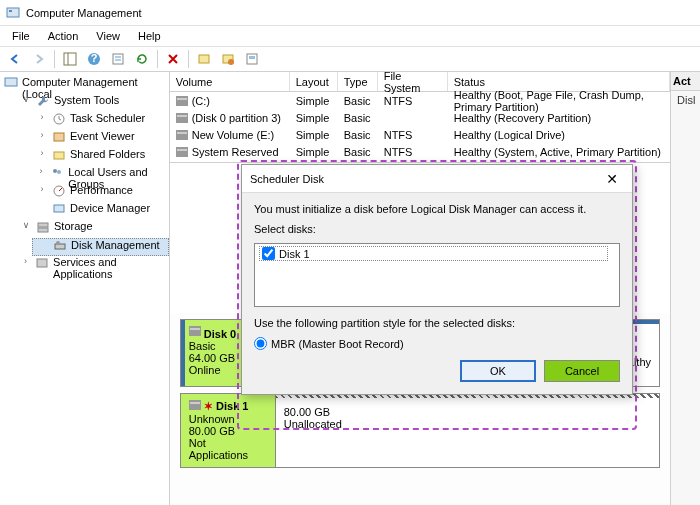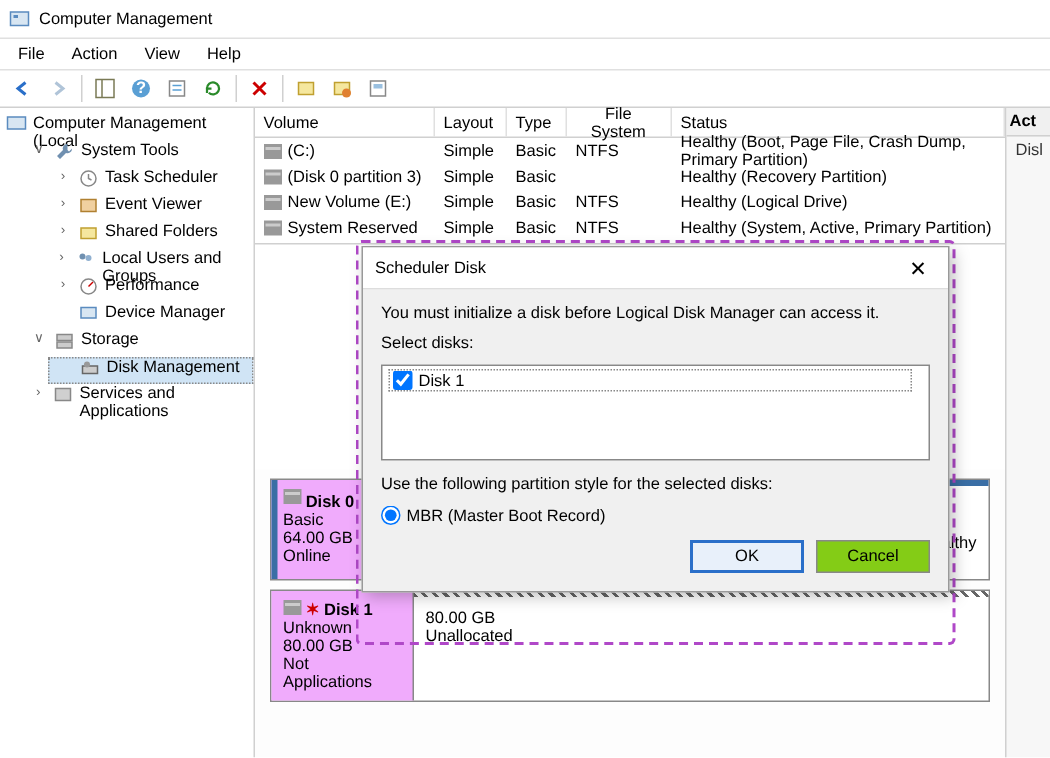--- a/index.html
+++ b/index.html
@@ -13,27 +13,27 @@
 .sep { width:1px; height:18px; background:#d0d0d0; margin:0 2px; }
 .main { display:flex; height: calc(505px - 26px - 20px - 26px); }
 .tree-pane { width: 182px; border-right: 1px solid #d0d0d0; overflow:hidden; padding-top:4px; }
 .node { display:flex; height:18px; gap:4px; padding-left:4px; }
 .node .exp { width:12px; text-align:center; color:#666; font-size:9px; }
 .node .ico { width:14px; height:14px; display:inline-flex; align-items:center; justify-content:center; }
 .children { padding-left: 16px; }
 .selected { background:#d0e4f5; border:1px dotted #888; }
 .content { flex:1; display:flex; flex-direction:column; position:relative; }
 .vol-header { display:flex; background:#fff; border-bottom:1px solid #d0d0d0; height:20px; }
-.vh-cell { border-right:1px solid #e0e0e0; padding:2px 6px; display:flex; align-items:center;text-align:center; }
+.vh-cell { border-right:1px solid #e0e0e0; padding:2px 6px; display:flex; align-items:center; }
 .vol-row { display:flex; height:17px; align-items:center; }
 .vc { padding:0 6px; display:flex; align-items:center; gap:4px; }
 .vol-list { border-bottom:1px solid #d0d0d0; padding-bottom:2px; }
 .disk-panel { flex:1; overflow:auto; background:#fdfdfd; padding:0; }
 .disk-entry { display:flex; border:1px solid #888; margin:6px 10px 0 10px; background:#fff; }
-.disk-label { width:95px; background:#f0abfc; border-right:1px solid #888; padding:6px 8px; position:relative; }
+.disk-label { width:95px; background:#bef264; border-right:1px solid #888; padding:6px 8px; position:relative; }
 .disk-label .bar { position:absolute; left:0; top:0; width:4px; height:100%; }
 .disk-parts { flex:1; display:flex; }
 .part { border-right:1px solid #888; padding:6px 8px; position:relative; flex-shrink:0; }
 .part:last-child { border-right:none; }
 .part .stripe { height:4px; position:absolute; top:0; left:0; right:0; }
 .actions-pane { width:30px; border-left:1px solid #d0d0d0; background:#f7f7f7; }
 .actions-hdr { background:#f0f0f0; border-bottom:1px solid #d0d0d0; padding:3px 2px; font-weight:600; }
 .actions-item { padding:3px 6px; color:#333; }
 .dialog-hl { position:absolute; border:2px dashed #b048c8; border-radius:4px; pointer-events:none; }
 .dialog { position:absolute; background:#f0f0f0; border:1px solid #999; box-shadow:3px 3px 10px rgba(0,0,0,.25); }

